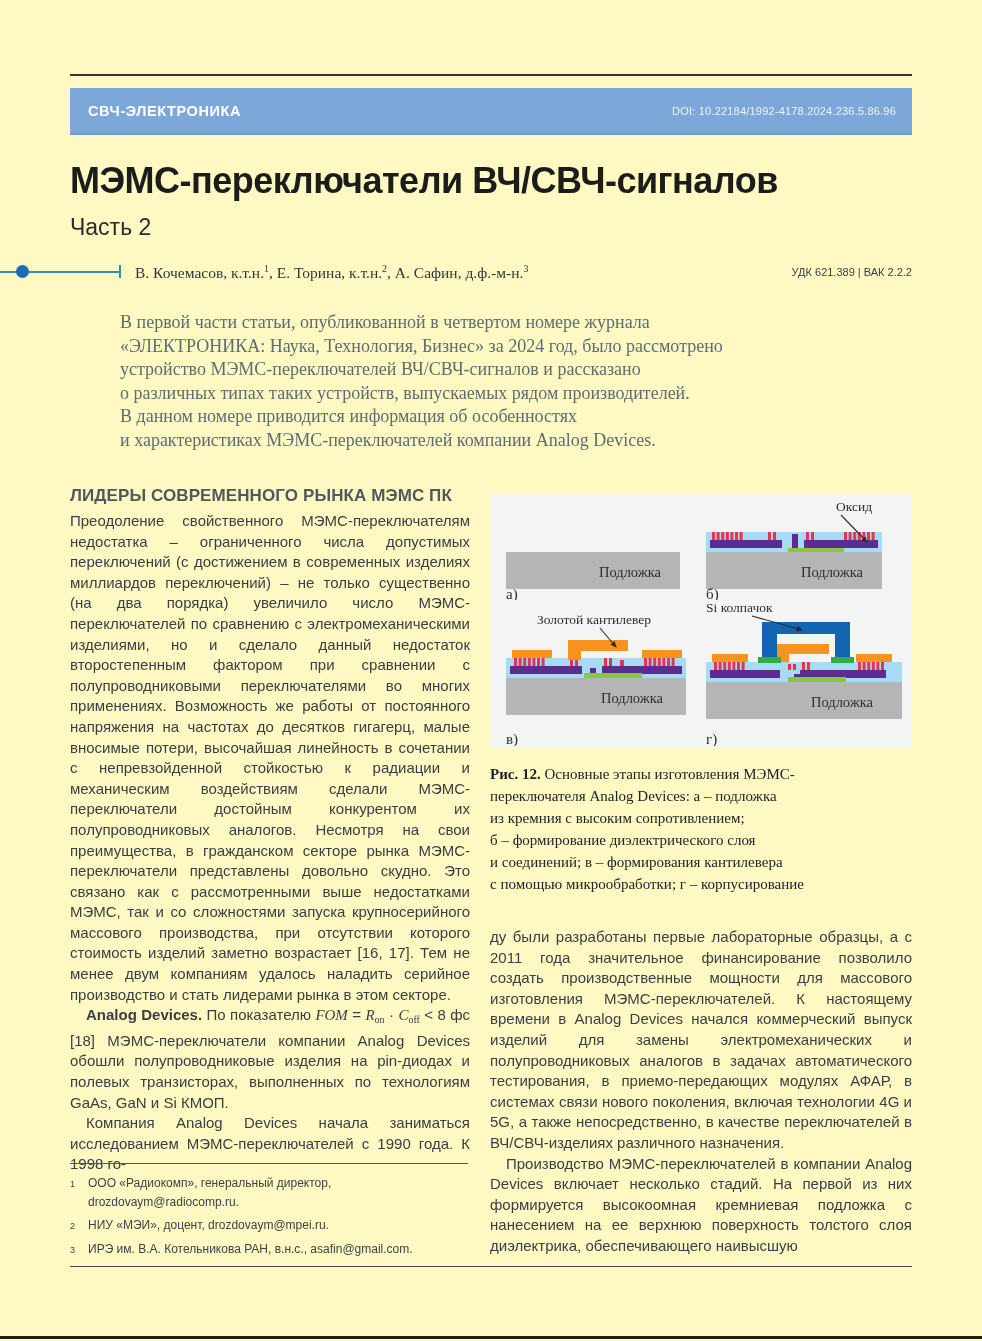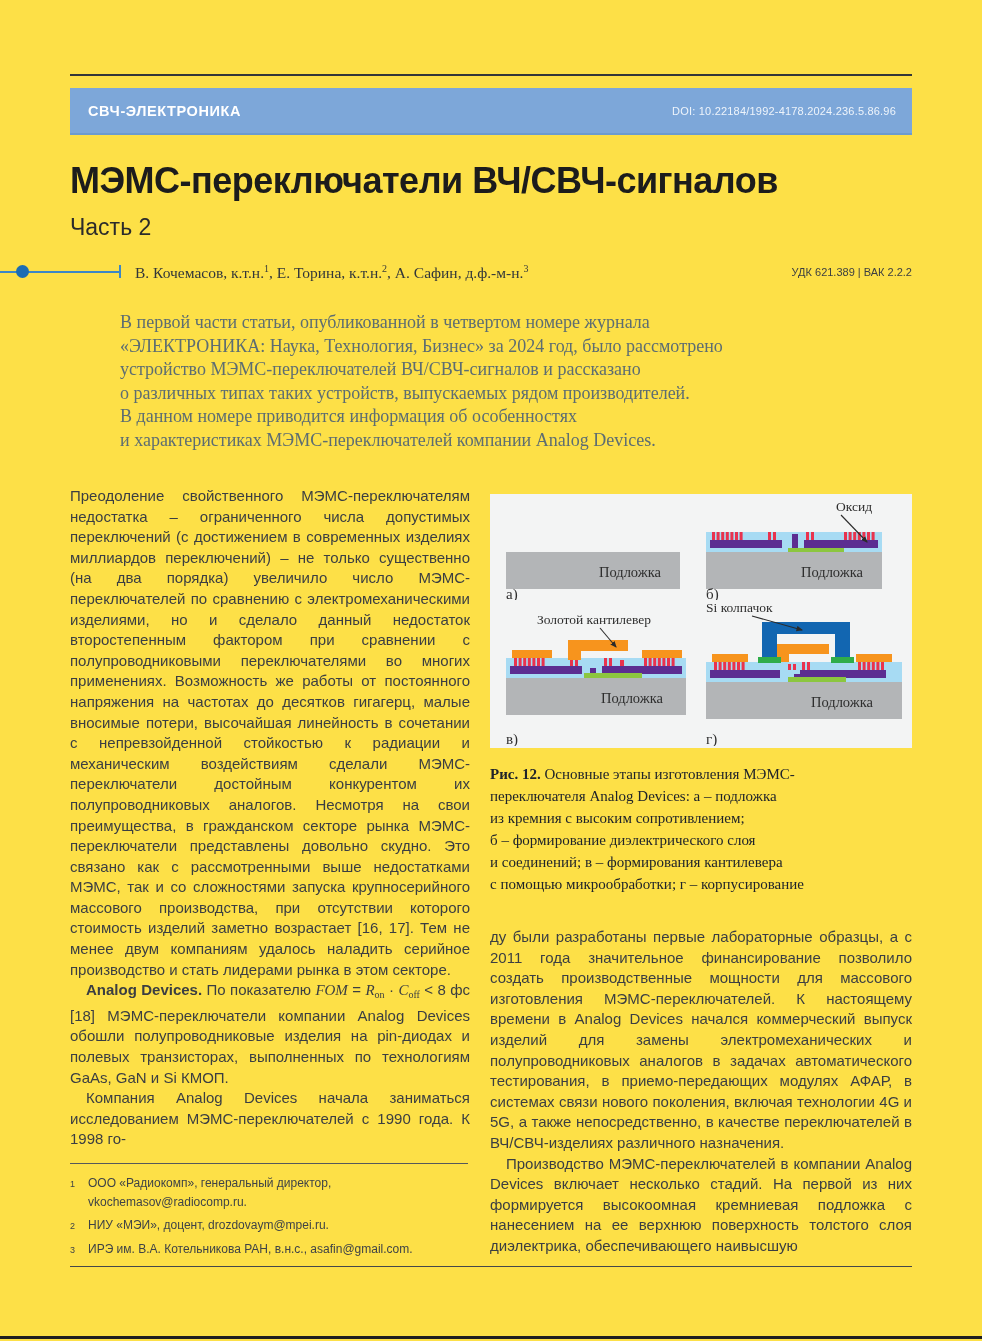--- a/index.html
+++ b/index.html
@@ -1,16 +1,16 @@
 <!DOCTYPE html>
 <html><head>
 <meta charset="utf-8">
 <style>
   html,body{margin:0;padding:0;background:#ffffff;}
-  .page{position:relative;width:982px;height:1341px;background:#fde047;overflow:hidden;
+  .page{position:relative;width:982px;height:1341px;background:#fef9c3;overflow:hidden;
         font-family:"Liberation Sans",sans-serif;color:#3b3e42;}
   .top-rule{position:absolute;top:74px;left:70px;width:842px;height:2px;background:#333638;}
   .banner{position:absolute;top:88px;left:70px;width:842px;height:47px;background:#7da7d9;
           border-bottom:2px solid #6d9bce;display:flex;align-items:center;justify-content:space-between;
           box-sizing:border-box;padding:0 16px 0 18px;}
   .banner-section{color:#ffffff;font-weight:bold;font-size:14.5px;letter-spacing:0.6px;}
   .banner-doi{color:#eef4fb;font-size:11px;letter-spacing:0.2px;}
   .title{position:absolute;top:160px;left:70px;width:842px;font-size:36px;font-weight:bold;
          color:#1c1c1c;letter-spacing:-0.5px;margin:0;}
   .subtitle{position:absolute;top:214px;left:70px;font-size:23px;color:#2b2b2b;}
@@ -81,30 +81,31 @@
   <div class="intro">В первой части статьи, опубликованной в четвертом номере журнала
 «ЭЛЕКТРОНИКА: Наука, Технология, Бизнес» за 2024 год, было рассмотрено
 устройство МЭМС-переключателей ВЧ/СВЧ-сигналов и рассказано
 о различных типах таких устройств, выпускаемых рядом производителей.
 В данном номере приводится информация об особенностях
 и характеристиках МЭМС-переключателей компании Analog Devices.</div>
 
   <div class="columns">
 
     <div class="col-left">
+      <h2 class="sec-heading">ЛИДЕРЫ СОВРЕМЕННОГО РЫНКА МЭМС ПК</h2>
       <p class="body-p">Преодоление свойственного МЭМС-переключателям недостатка – ограниченного числа допустимых переключений (с достижением в современных изделиях миллиардов переключений) – не только существенно (на два порядка) увеличило число МЭМС-переключателей по сравнению с электромеханическими изделиями, но и сделало данный недостаток второстепенным фактором при сравнении с полупроводниковыми переключателями во многих применениях. Возможность же работы от постоянного напряжения на частотах до десятков гигагерц, малые вносимые потери, высочайшая линейность в сочетании с непревзойденной стойкостью к радиации и механическим воздействиям сделали МЭМС-переключатели достойным конкурентом их полупроводниковых аналогов. Несмотря на свои преимущества, в гражданском секторе рынка МЭМС-переключатели представлены довольно скудно. Это связано как с рассмотренными выше недостатками МЭМС, так и со сложностями запуска крупносерийного массового производства, при отсутствии которого стоимость изделий заметно возрастает [16, 17]. Тем не менее двум компаниям удалось наладить серийное производство и стать лидерами рынка в этом секторе.</p>
       <p class="body-p indent"><b>Analog Devices.</b><span> По показателю </span><span class="frm">FOM</span><span> = </span><span class="frm">R</span><span class="frm-sub">on</span><span> · </span><span class="frm">C</span><span class="frm-sub">off</span><span> &lt; 8 фс [18]</span><span> МЭМС-переключатели компании Analog Devices обошли полупроводниковые изделия на pin-диодах и полевых транзисторах, выполненных по технологиям GaAs, GaN и Si КМОП.</span></p>
       <p class="body-p indent">Компания Analog Devices начала заниматься исследованием МЭМС-переключателей с 1990 года. К 1998 го-</p>
 
       <div class="fn-rule"></div>
       <div class="footnotes">
         <div class="fn">
             <sup>1</sup>
             <span class="fn-text">ООО «Радиокомп», генеральный директор,
-vkochemasov@radiocomp.ru.</span>
+drozdovaym@radiocomp.ru.</span>
           </div>
         <div class="fn">
             <sup>2</sup>
             <span class="fn-text">НИУ «МЭИ», доцент, drozdovaym@mpei.ru.</span>
           </div>
         <div class="fn">
             <sup>3</sup>
             <span class="fn-text">ИРЭ им. В.А. Котельникова РАН, в.н.с., asafin@gmail.com.</span>
           </div>
       </div>

